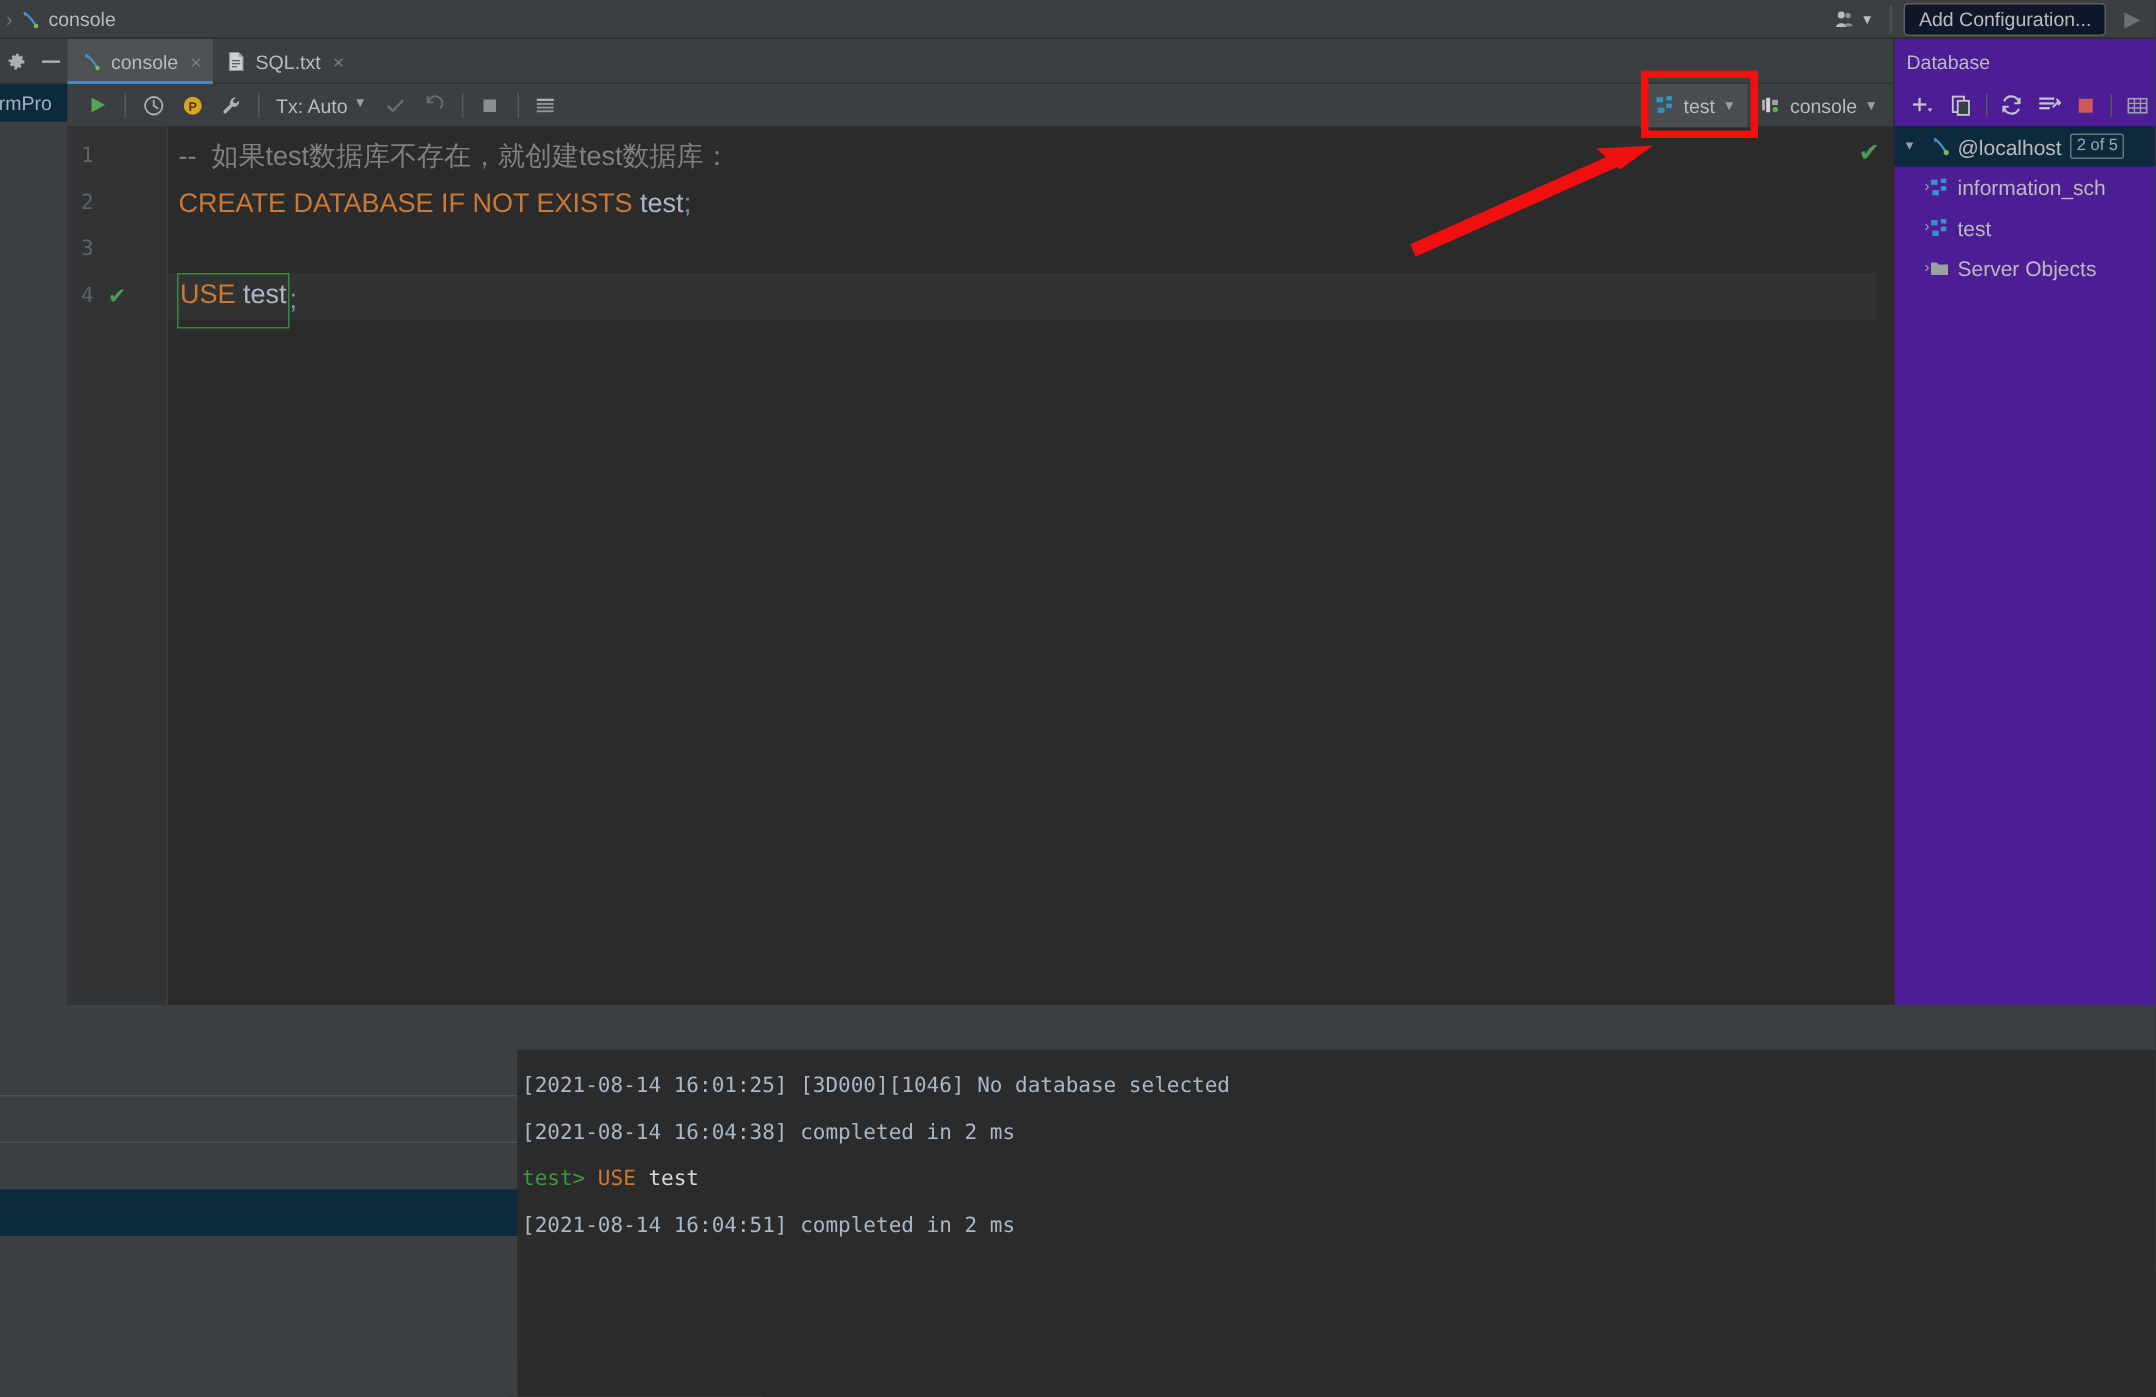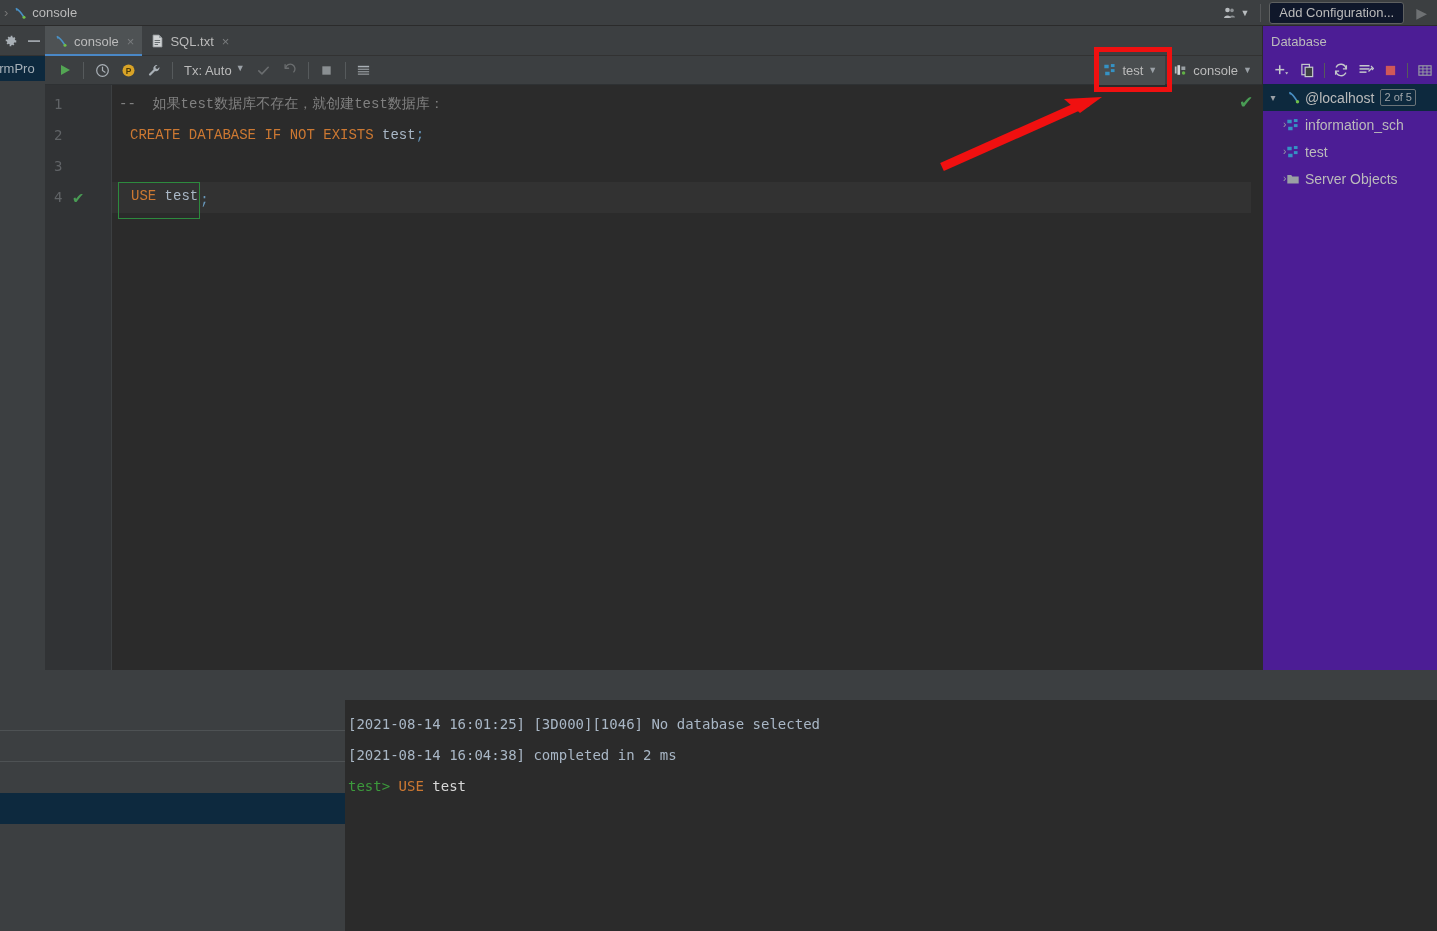--- a/index.html
+++ b/index.html
@@ -114,30 +114,30 @@
     font-family: "DejaVu Sans Mono", "Liberation Mono", monospace;
     font-size: 14px; position: relative;
   }
   .gutter .tick {
     position: absolute; left: 28px; top: 0; color: #499c54;
     font-size: 17px; font-weight: bold;
   }
   .code {
     flex: 1; padding-top: 4px; position: relative;
     border-left: 1px solid #3c3f41;
-    font-family: Liberation Mono, monospace;
-    font-size: 14px;
+    font-family: Liberation Sans, sans-serif;
+    font-size: 18px;
   }
   .code .cl {
     height: 31px; line-height: 31px; padding-left: 7px;
     white-space: pre; color: #a9b7c6;
   }
   .code .cl.hl { background: #323232; }
   .cmt { color: #808080; }
-  .kw { color: #cc7832; margin-left: 11px; }
+  .kw { color: #cc7832; }
   .ident { color: #a9b7c6; }
   .punc { color: #6897bb; }
   .stmt-box {
     display: inline-block; border: 1px solid #2d8a3e;
     padding: 0 1px; margin-left: -1px; line-height: 26px; height: 37px;
     vertical-align: middle;
   }
   .edit-check {
     position: absolute; left: 1239px; top: 92px;
     color: #499c54; font-size: 17px; font-weight: bold; z-index: 5;
@@ -508,20 +508,21 @@
       <div class="bl-row"></div>
       <div class="bl-row sel"></div>
       <div class="bl-row"></div>
       <div class="bl-row"></div>
       <div class="bl-row"></div>
     </div>
     <div class="bottom-console">
       <div class="oline"><span class="o-gray">[2021-08-14 16:01:25] [3D000][1046] No database selected</span></div>
       <div class="oline"><span class="o-gray">[2021-08-14 16:04:38] completed in 2 ms</span></div>
       <div class="oline"><span class="o-prompt">test&gt; </span><span class="o-kw">USE </span><span class="o-white">test</span></div>
+      <div class="oline"><span class="o-gray">[2021-08-14 16:04:51] completed in 2 ms</span></div>
     </div>
   </div>
 
   <div class="anno-box"></div>
   <svg class="anno-arrow" viewBox="0 0 260 135">
     <line x1="12" y1="120" x2="158" y2="55" stroke="#f01010" stroke-width="9" stroke-linecap="butt"></line>
     <path d="M172 50 L134 52 L150 66 Z" fill="#f01010"></path>
   </svg>
 
 </div>

